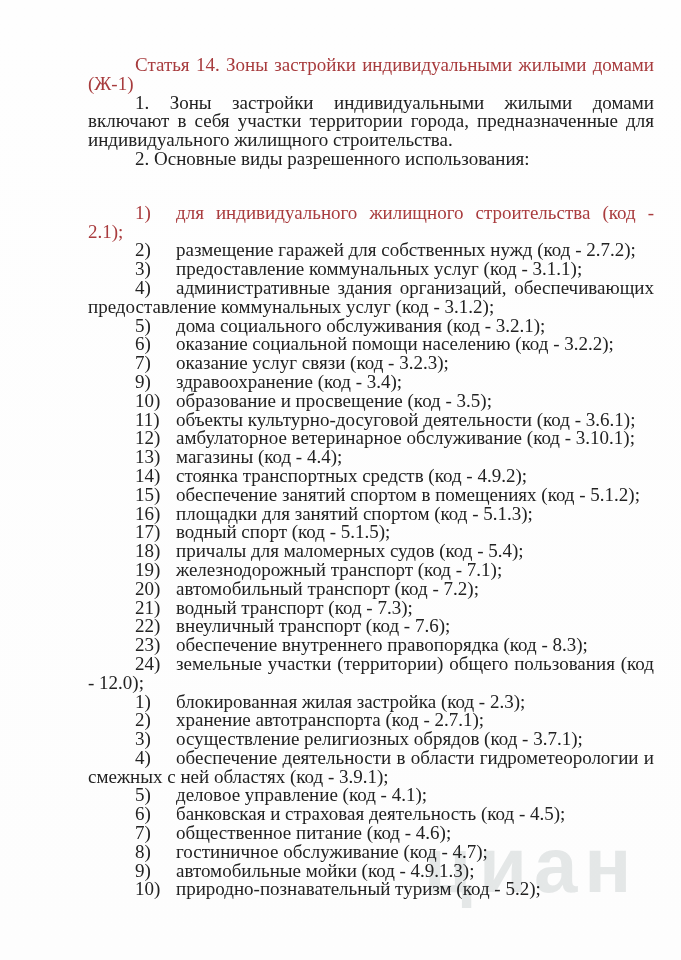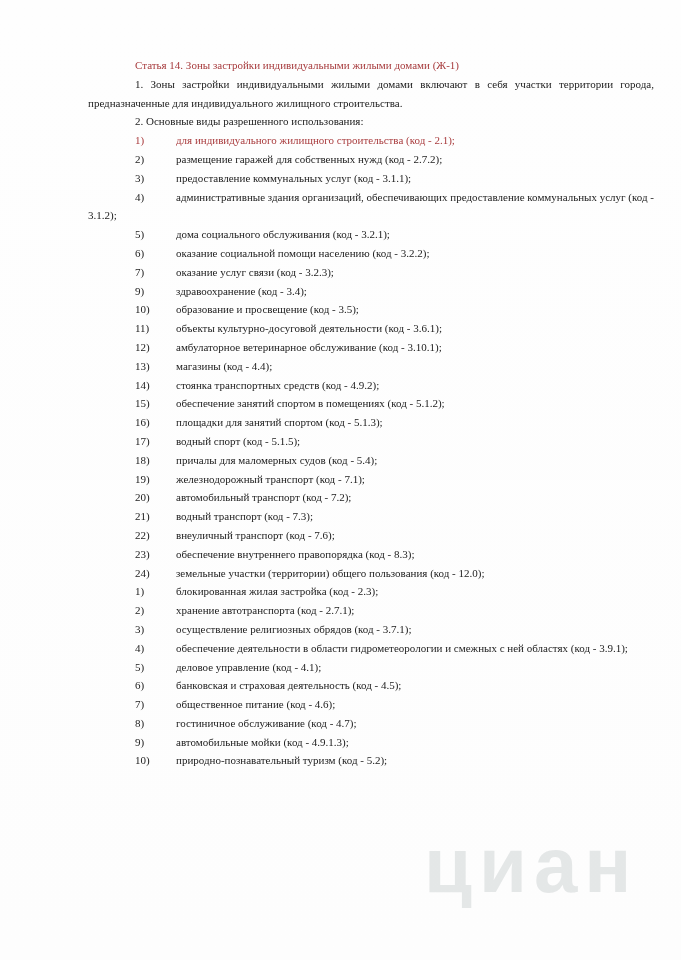--- a/index.html
+++ b/index.html
@@ -22,35 +22,36 @@
   }
   .content {
     position: absolute;
     top: 56px;
     left: 88px;
     width: 566px;
     z-index: 1;
   }
   .content p {
     margin: 0;
-    font-size: 11px;
+    font-size: 19px;
     line-height: 18.8px;
     text-align: justify;
     text-indent: 47px;
   }
   .title {
     color: #a73b3d;
   }
   .item .num {
     display: inline-block;
     width: 41px;
     text-indent: 0;
   }
   .item.red {
     color: #a93c3e;
+    margin-top: 35px;
   }
   .watermark {
     position: absolute;
     left: 424px;
     top: 784px;
     z-index: 0;
     font-family: "Liberation Sans", sans-serif;
     font-size: 78px;
     font-weight: bold;
     letter-spacing: 7px;

